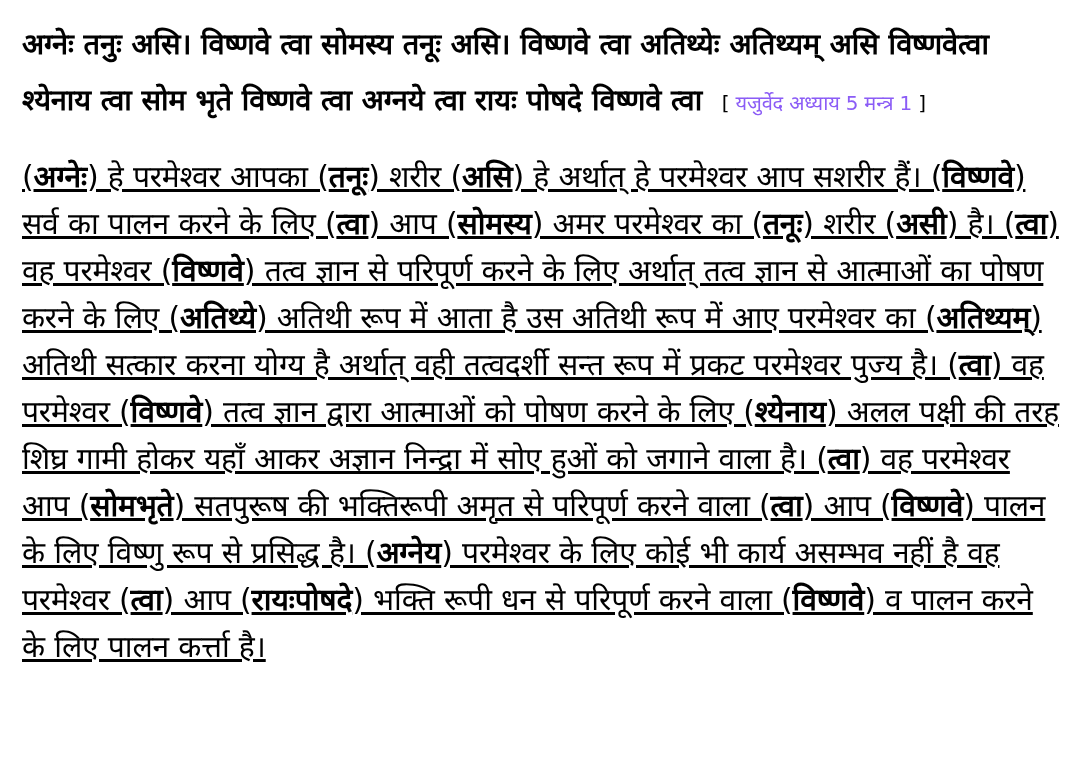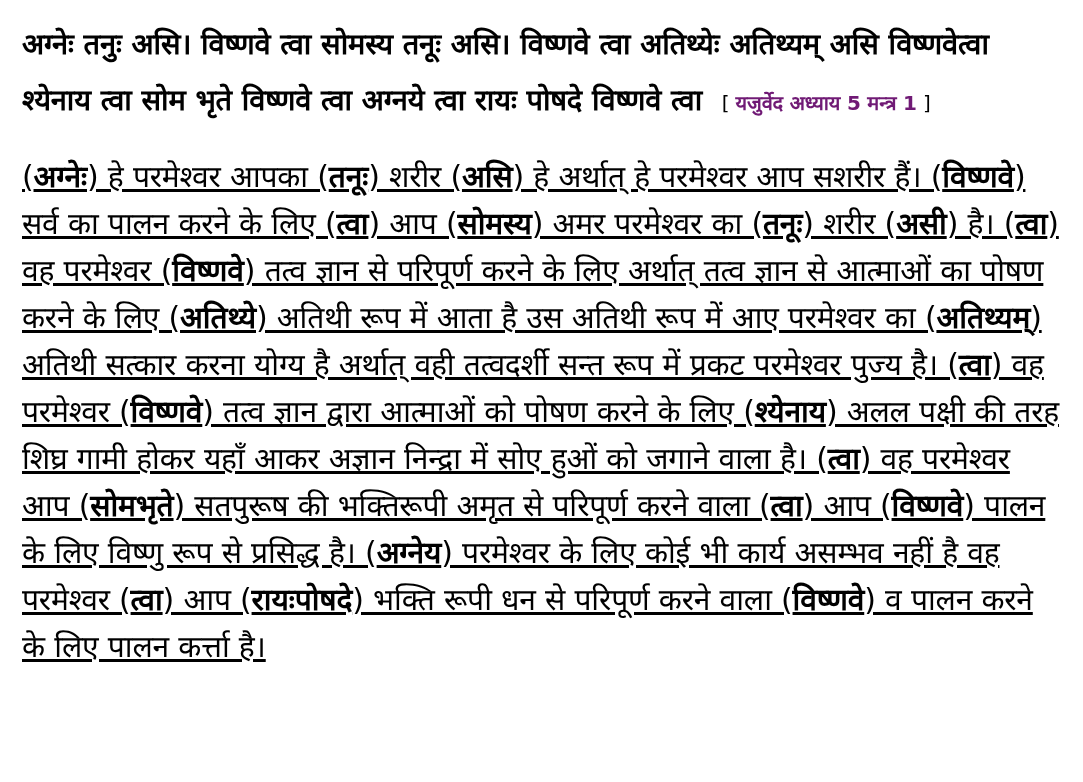--- a/index.html
+++ b/index.html
@@ -28,22 +28,21 @@
     }
     .citation {
       font-weight: normal;
       font-size: 20px;
       line-height: 56px;
     }
     .citation .bracket {
       color: #000000;
     }
     .citation .ref {
-      color: #701a75;
-      font-weight: bold;
+      color: #8b5cf6;
     }
     .explanation {
       margin: 22px 0 0 0;
       font-size: 30px;
       line-height: 47px;
       letter-spacing: -0.2px;
       text-decoration: underline;
     }
     .explanation b {
       font-weight: bold;

